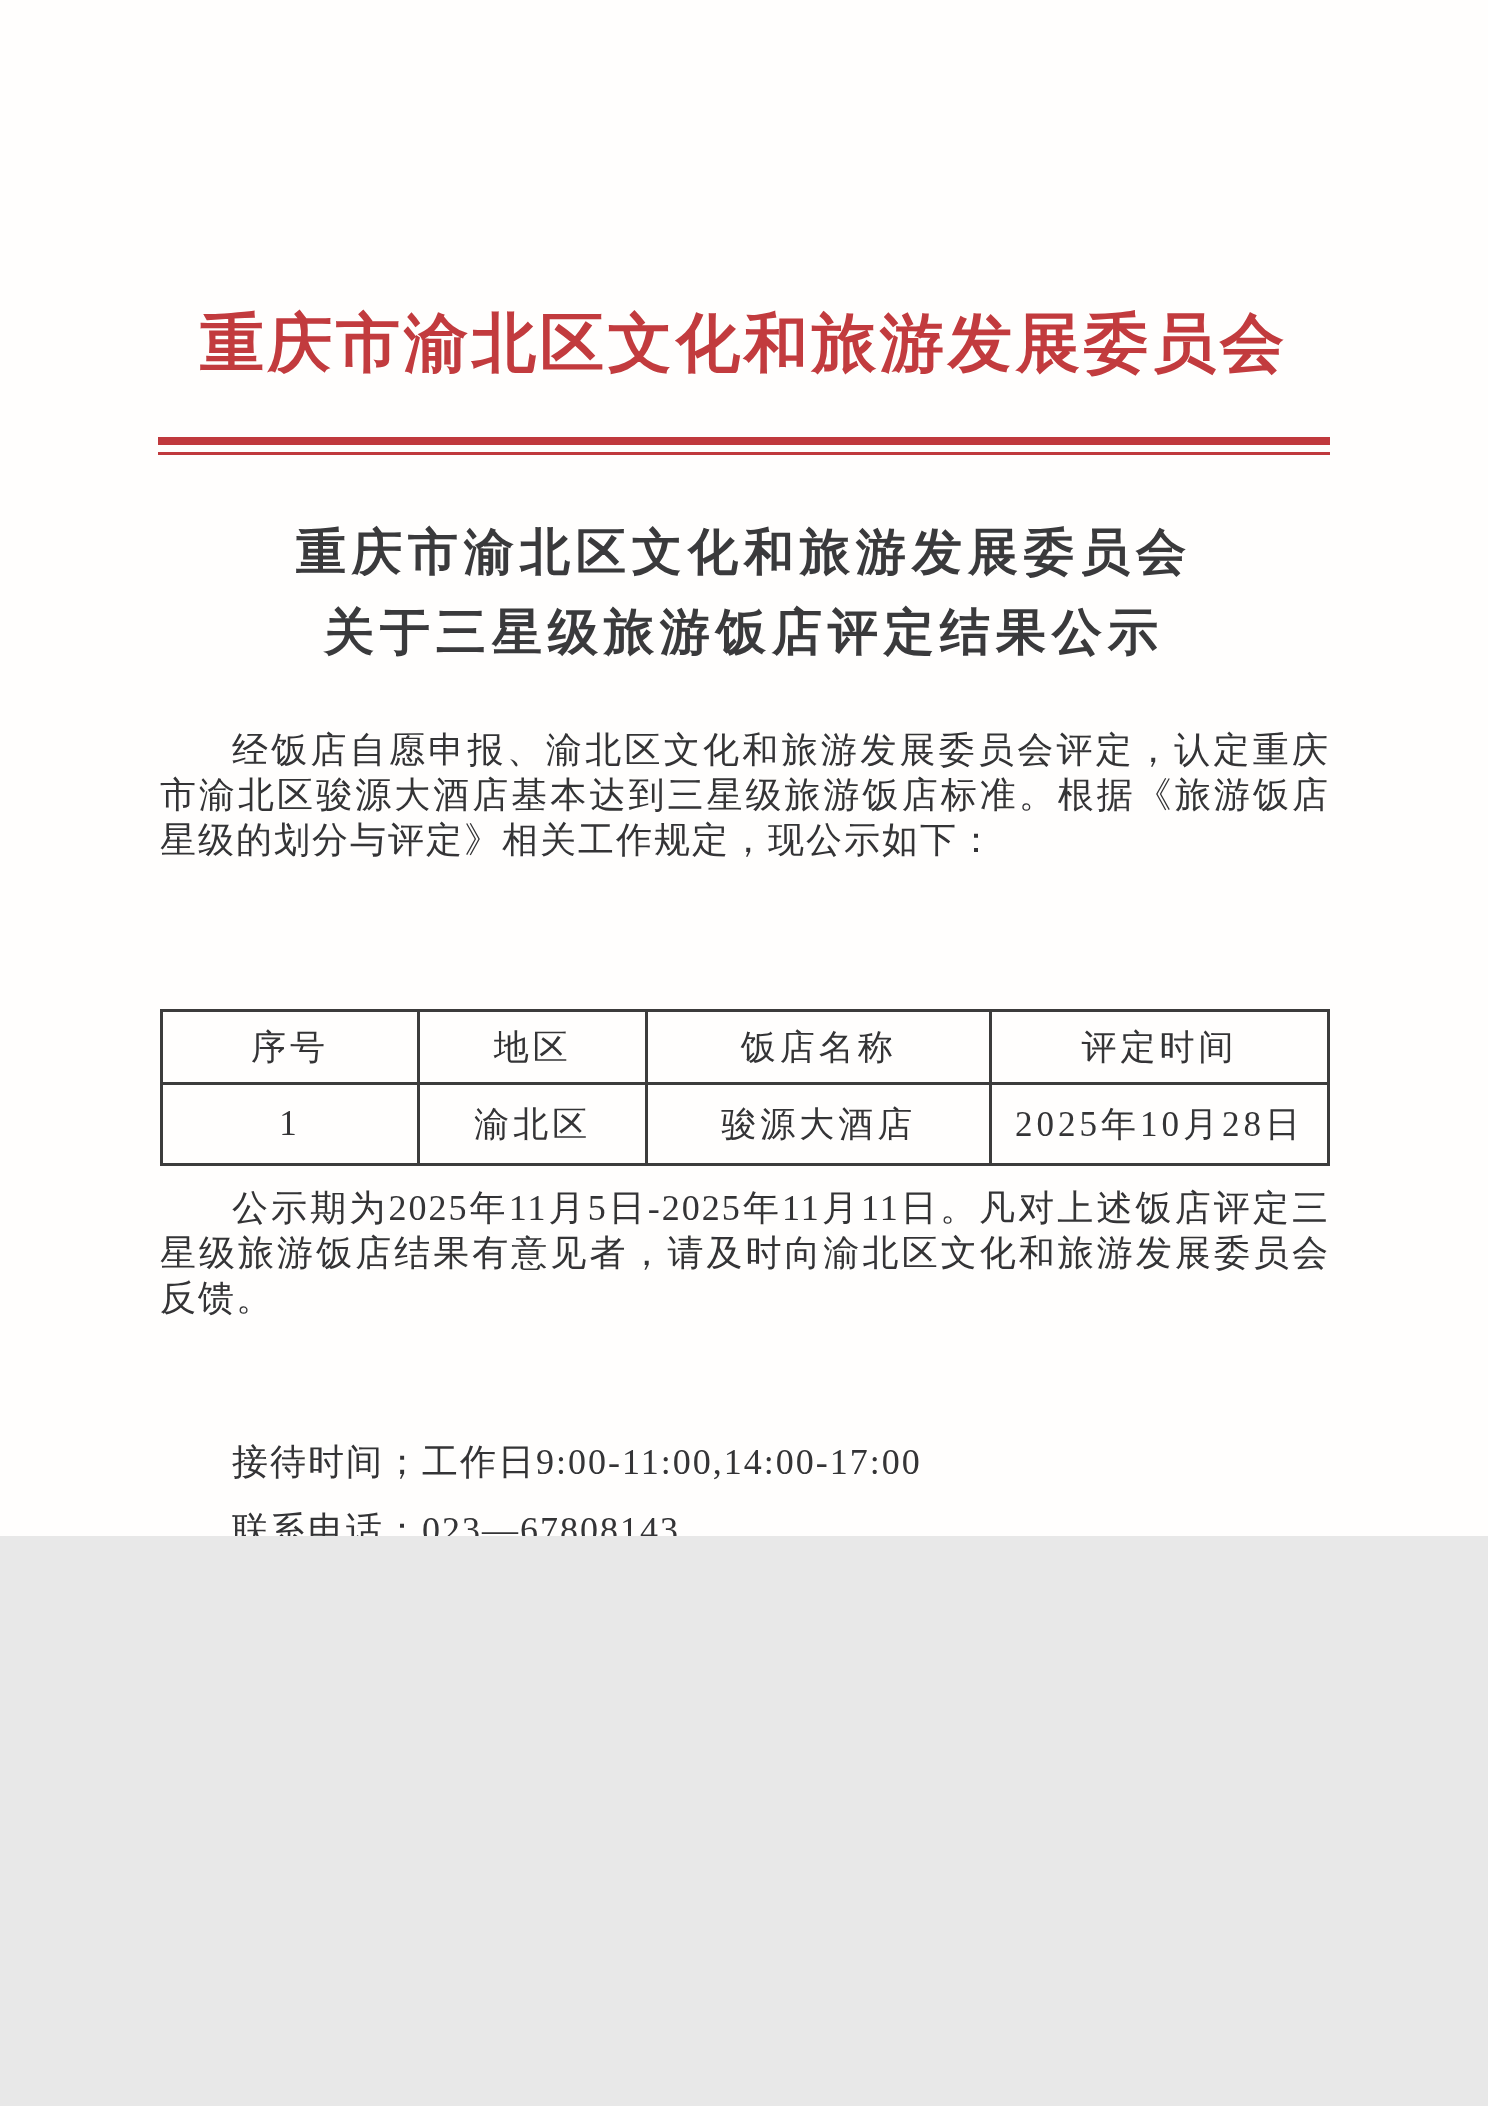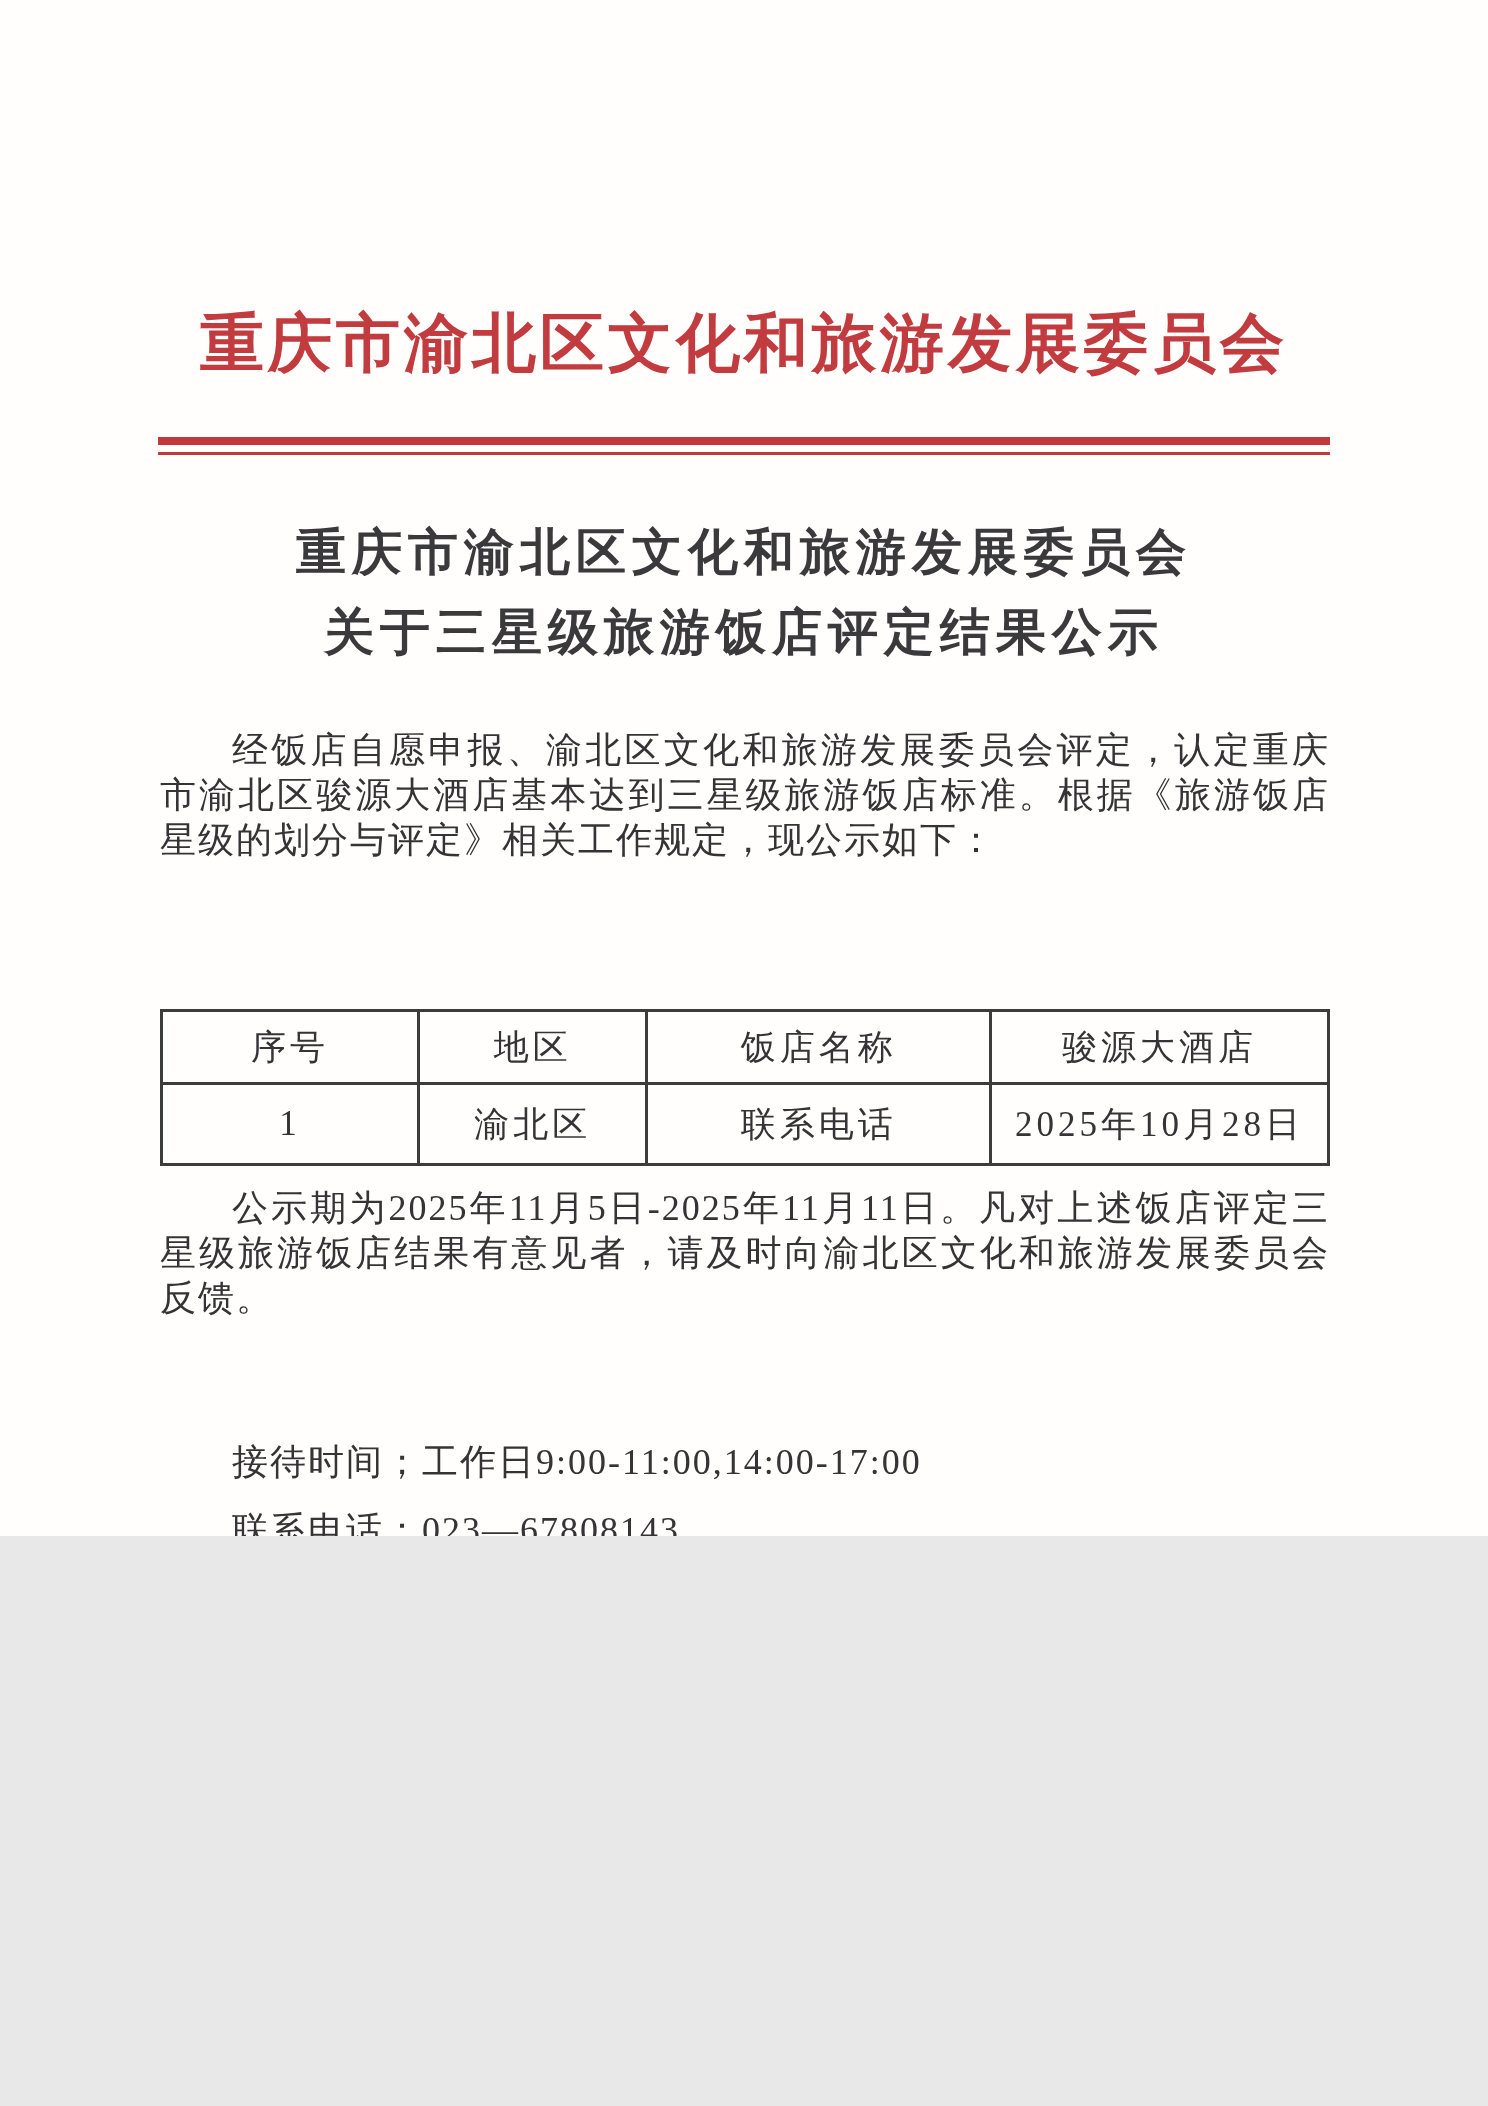--- a/index.html
+++ b/index.html
@@ -110,26 +110,26 @@
   </div>
 
   <div class="body-text p1 indent">经饭店自愿申报、渝北区文化和旅游发展委员会评定，认定重庆市渝北区骏源大酒店基本达到三星级旅游饭店标准。根据《旅游饭店星级的划分与评定》相关工作规定，现公示如下：</div>
 
   <table class="rating">
     <tbody>
       <tr class="hdr">
         <td class="col1">序号</td>
         <td class="col2">地区</td>
         <td class="col3">饭店名称</td>
-        <td class="col4">骏源大酒店</td>
+        <td class="col4">评定时间</td>
       </tr>
       <tr class="data">
         <td>1</td>
         <td>渝北区</td>
-        <td>联系电话</td>
+        <td>骏源大酒店</td>
         <td>2025年10月28日</td>
       </tr>
     </tbody>
   </table>
 
   <div class="body-text p2 indent">公示期为2025年11月5日-2025年11月11日。凡对上述饭店评定三星级旅游饭店结果有意见者，请及时向渝北区文化和旅游发展委员会反馈。</div>
 
   <div class="body-text reception">接待时间；工作日9:00-11:00,14:00-17:00</div>
 
   <div class="body-text phone">联系电话：023—67808143</div>

